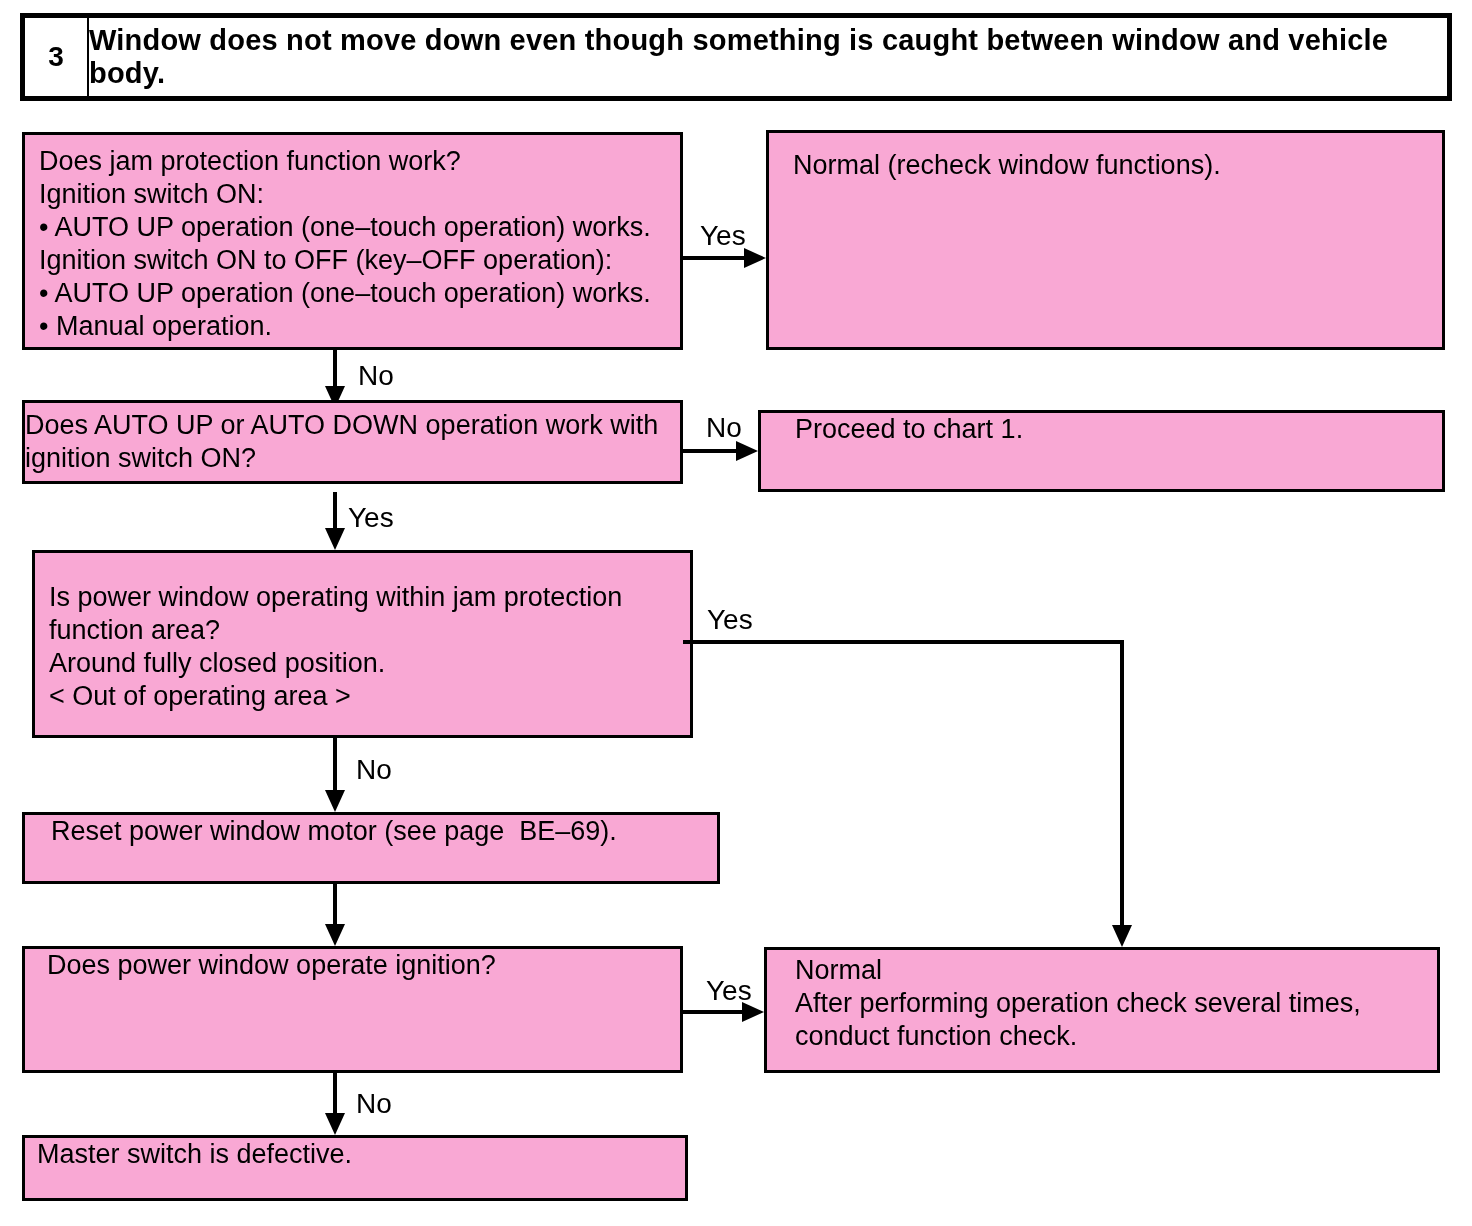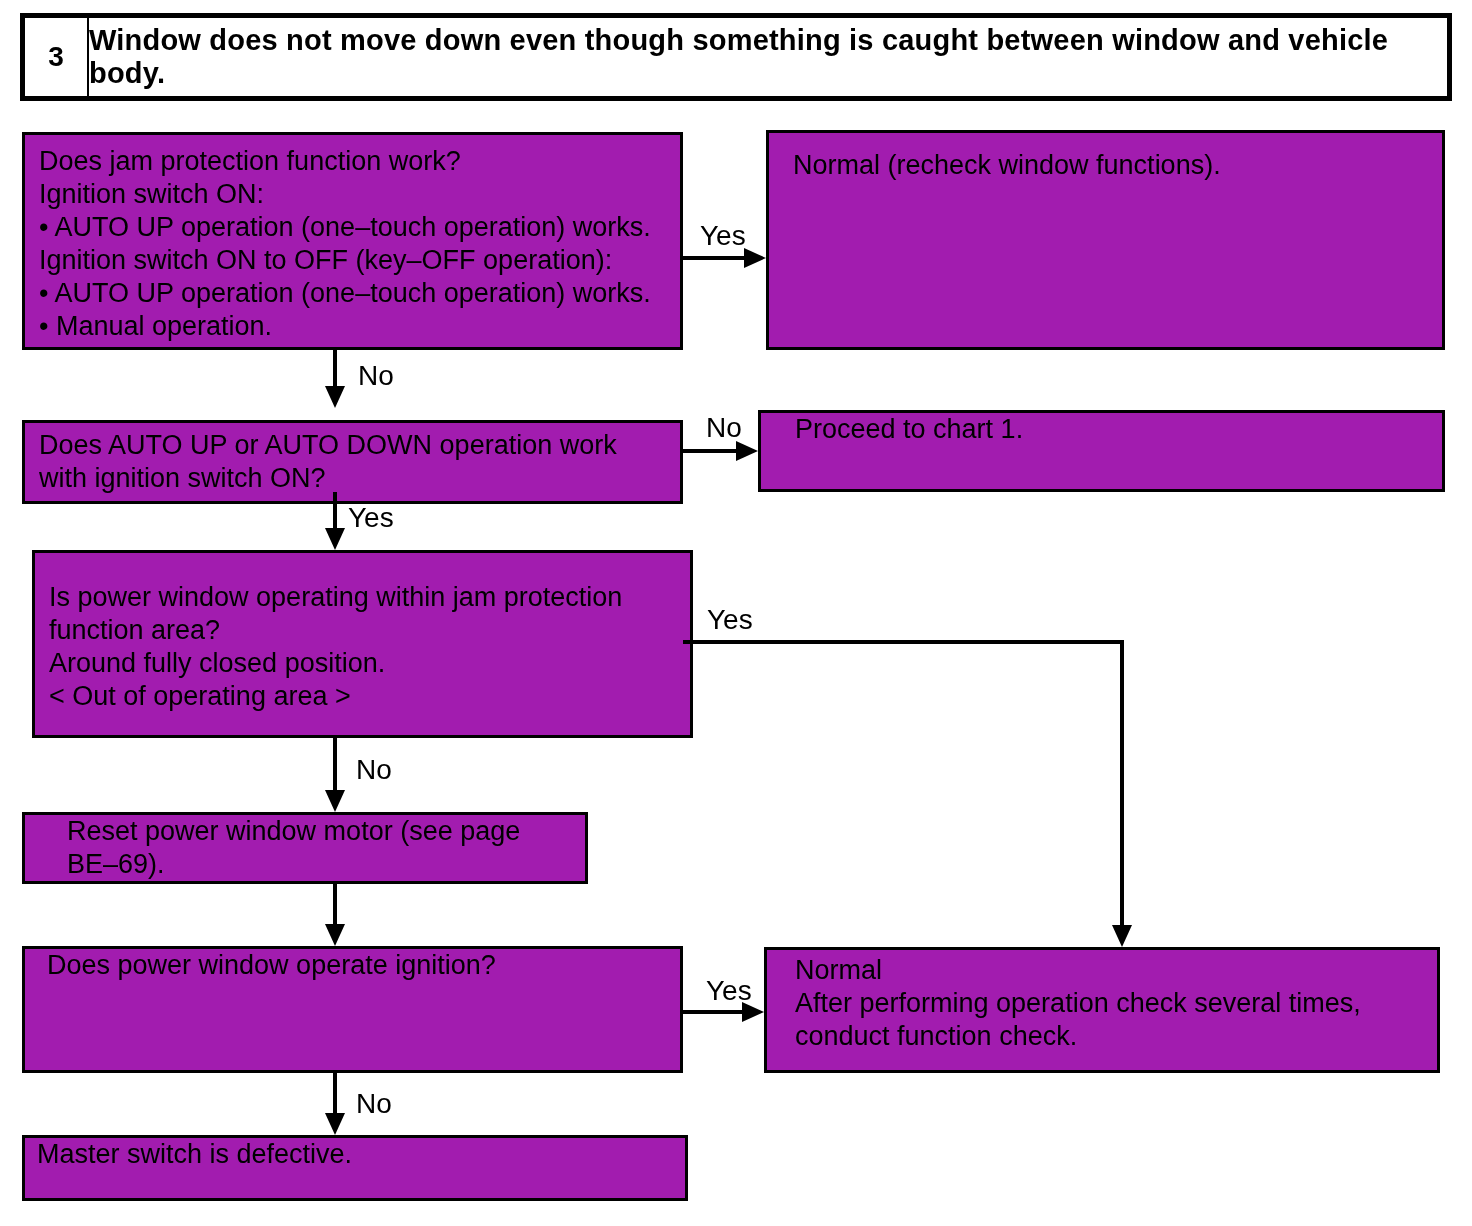--- a/index.html
+++ b/index.html
@@ -23,21 +23,21 @@
     display: flex; align-items: center; justify-content: center;
     font-weight: bold; font-size: 28px;
   }
   .hdr-title {
     flex: 1; display: flex; align-items: center;
     font-weight: bold; font-size: 29px;
     letter-spacing: 0.2px;
   }
   
   .box {
-    position: absolute; border: 3px solid #000; background: #a21caf;
+    position: absolute; border: 3px solid #000; background: #f9a8d4;
     box-sizing: border-box; font-size: 27px; line-height: 33px;
   }
   .box .tx { white-space: pre-wrap; }
   .vcenter { display: flex; align-items: flex-start; }
   
   .hline, .vline { position: absolute; background: #000; }
   .hline { height: 4px; }
   .vline { width: 4px; }
   
   .ah-right {
@@ -79,21 +79,21 @@
   </div>
 
   <div class="hline" style="left:683px; top:256px; width:61px;"></div>
   <div class="ah-right" style="left:744px; top:248px;"></div>
   <div class="lbl" style="left:700px; top:220px;">Yes</div>
 
   <div class="vline" style="left:333px; top:350px; height:38px;"></div>
   <div class="ah-down" style="left:325px; top:386px;"></div>
   <div class="lbl" style="left:358px; top:360px;">No</div>
 
-  <div class="box" style="left:22px; top:420px; width:661px; height:84px; padding:6px 14px;">
+  <div class="box" style="left:22px; top:400px; width:661px; height:84px; padding:6px 0;">
     <div class="tx">Does AUTO UP or AUTO DOWN operation work with ignition switch ON?</div>
   </div>
 
   <div class="hline" style="left:683px; top:449px; width:53px;"></div>
   <div class="ah-right" style="left:736px; top:441px;"></div>
   <div class="lbl" style="left:706px; top:412px;">No</div>
 
   <div class="box vcenter" style="left:758px; top:410px; width:687px; height:82px; padding-left:34px;">
     <div class="tx">Proceed to chart 1.</div>
   </div>
@@ -111,21 +111,21 @@
 
   <div class="hline" style="left:683px; top:640px; width:441px;"></div>
   <div class="vline" style="left:1120px; top:640px; height:285px;"></div>
   <div class="ah-down" style="left:1112px; top:925px;"></div>
   <div class="lbl" style="left:707px; top:604px;">Yes</div>
 
   <div class="vline" style="left:333px; top:738px; height:52px;"></div>
   <div class="ah-down" style="left:325px; top:790px;"></div>
   <div class="lbl" style="left:356px; top:754px;">No</div>
 
-  <div class="box vcenter" style="left:22px; top:812px; width:566px; height:72px; padding-left:42px;">
+  <div class="box vcenter" style="left:22px; top:812px; width:698px; height:72px; padding-left:26px;">
     <div class="tx">Reset power window motor (see page  BE–69).</div>
   </div>
 
   <div class="vline" style="left:333px; top:884px; height:42px;"></div>
   <div class="ah-down" style="left:325px; top:924px;"></div>
 
   <div class="box vcenter" style="left:22px; top:946px; width:661px; height:127px; padding-left:22px;">
     <div class="tx">Does power window operate ignition?</div>
   </div>
 

